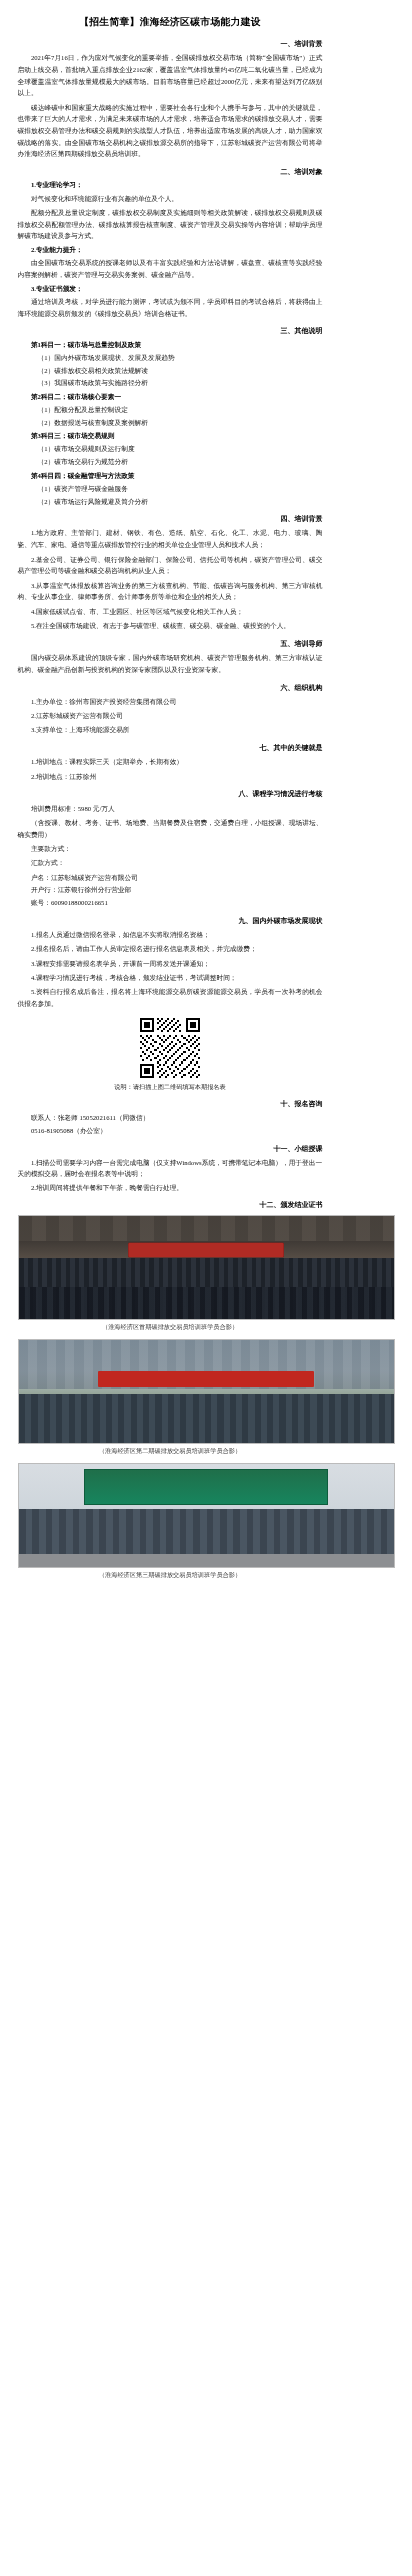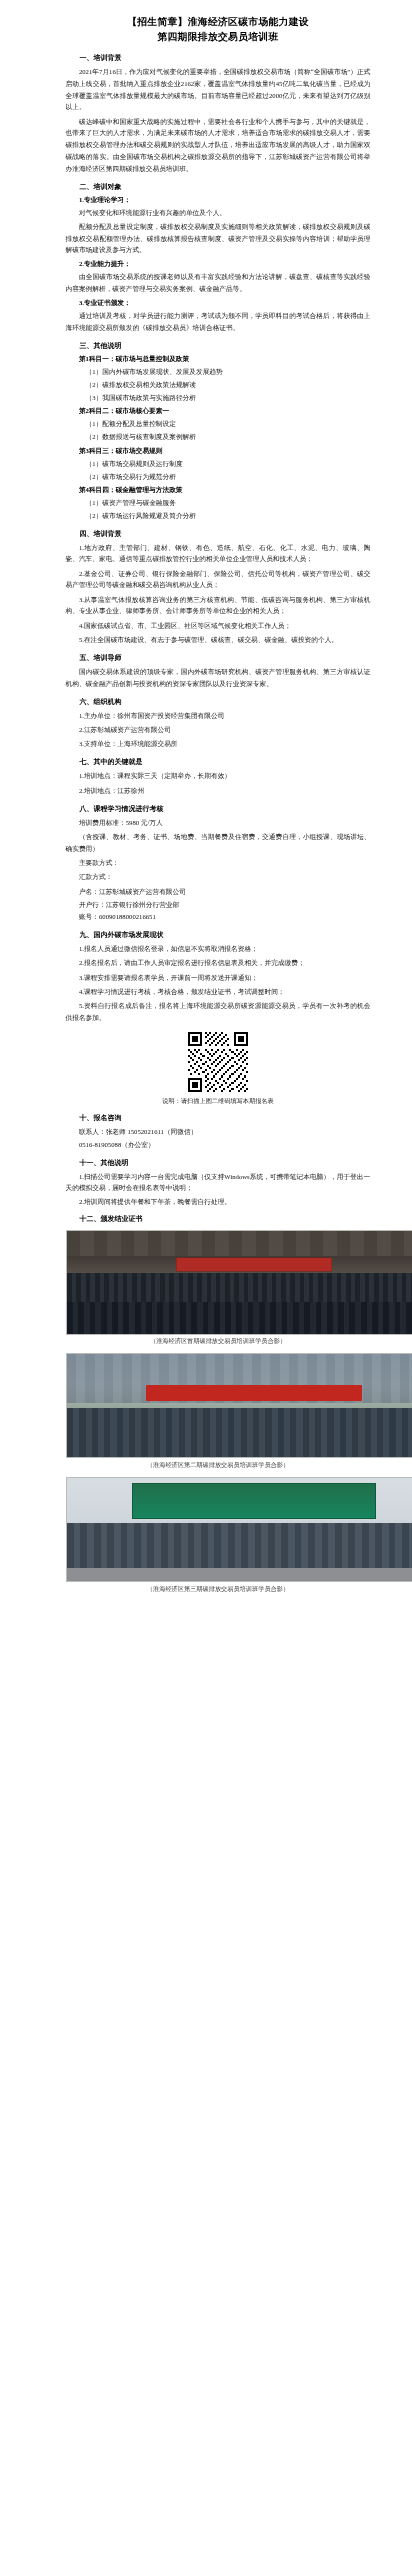--- a/index.html
+++ b/index.html
@@ -7,38 +7,38 @@
   body{
     width:412px;
     background:#ffffff;
     font-family:"Liberation Serif","DejaVu Serif",serif;
     color:#111111;
   }
   .page{
     width:340px;
     box-sizing:border-box;
     padding:13.4px 17.5px 20.6px 17.5px;
-    margin-left:48px;
   }
   .doc-title{
     text-align:center;
     font-weight:bold;
     font-size:9.8px;
     line-height:1.45;
     color:#000;
     letter-spacing:0.3px;
     margin:2.1px 0 9.3px 0;
   }
   .doc-title .line2{display:block;}
   h2.section{
     font-weight:bold;
     font-size:7px;
     margin:7.2px 0 3.1px 0;
     text-indent:2em;
     color:#000;
+    text-align:right;
   }
   h3.sub{
     font-weight:bold;
     font-size:6.7px;
     margin:4.1px 0 2.1px 0;
     text-indent:2em;
     color:#000;
   }
   p.para{
     font-size:6.7px;
@@ -149,21 +149,20 @@
   }
   .note{font-size:6.7px;line-height:1.7;margin:0 0 2.1px 0;text-indent:2em;}
 </style>
 </head>
 <body>
 
 <div class="page">
 
   <div class="doc-title">
     <span>【招生简章】淮海经济区碳市场能力建设</span>
-    <span class="line2">第四期限排放交易员培训班</span>
   </div>
 
   <h2 class="section">一、培训背景</h2>
   <p class="para">2021年7月16日，作为应对气候变化的重要举措，全国碳排放权交易市场（简称“全国碳市场”）正式启动上线交易，首批纳入重点排放企业2162家，覆盖温室气体排放量约45亿吨二氧化碳当量，已经成为全球覆盖温室气体排放量规模最大的碳市场。目前市场容量已经超过2000亿元，未来有望达到万亿级别以上。</p>
   <p class="para">碳达峰碳中和国家重大战略的实施过程中，需要社会各行业和个人携手与参与，其中的关键就是，也带来了巨大的人才需求，为满足未来碳市场的人才需求，培养适合市场需求的碳排放交易人才，需要碳排放权交易管理办法和碳交易规则的实战型人才队伍，培养出适应市场发展的高级人才，助力国家双碳战略的落实。由全国碳市场交易机构之碳排放源交易所的指导下，江苏彰城碳资产运营有限公司将举办淮海经济区第四期碳排放交易员培训班。</p>
 
   <h2 class="section">二、培训对象</h2>
   <h3 class="sub">1.专业理论学习：</h3>
   <p class="para">对气候变化和环境能源行业有兴趣的单位及个人。</p>
   <p class="para">配额分配及总量设定制度，碳排放权交易制度及实施细则等相关政策解读，碳排放权交易规则及碳排放权交易配额管理办法、碳排放核算报告核查制度、碳资产管理及交易实操等内容培训；帮助学员理解碳市场建设及参与方式。</p>
@@ -422,21 +421,21 @@
           <rect x="27" y="28" width="1" height="1"></rect>
       </g>
     </svg>
   </div>
   <div class="qr-caption">说明：请扫描上图二维码填写本期报名表</div>
 
   <h2 class="section">十、报名咨询</h2>
   <p class="contact-line">联系人：张老师  15052021611（同微信）</p>
   <p class="contact-line">0516-81905088（办公室）</p>
 
-  <h2 class="section">十一、其他说明</h2>
+  <h2 class="section">十一、小组授课</h2>
   <p class="note">1.扫描公司需要学习内容一台需完成电脑（仅支持Windows系统，可携带笔记本电脑），用于登出一天的模拟交易，届时会在报名表等中说明；</p>
   <p class="note">2.培训周间将提供午餐和下午茶，晚餐需自行处理。</p>
 
   <h2 class="section">十二、颁发结业证书</h2>
 
   <div class="photo-block">
     <div class="photo ph1">
       <div class="ceiling"></div>
       <div class="stage-banner"></div>
       <div class="crowd"></div>

